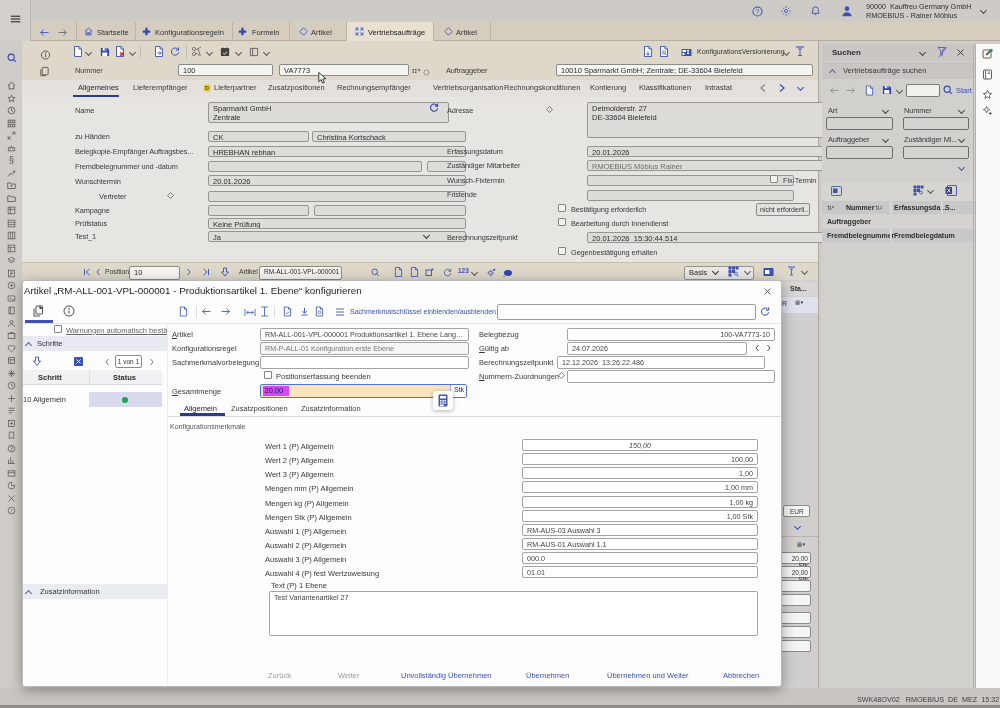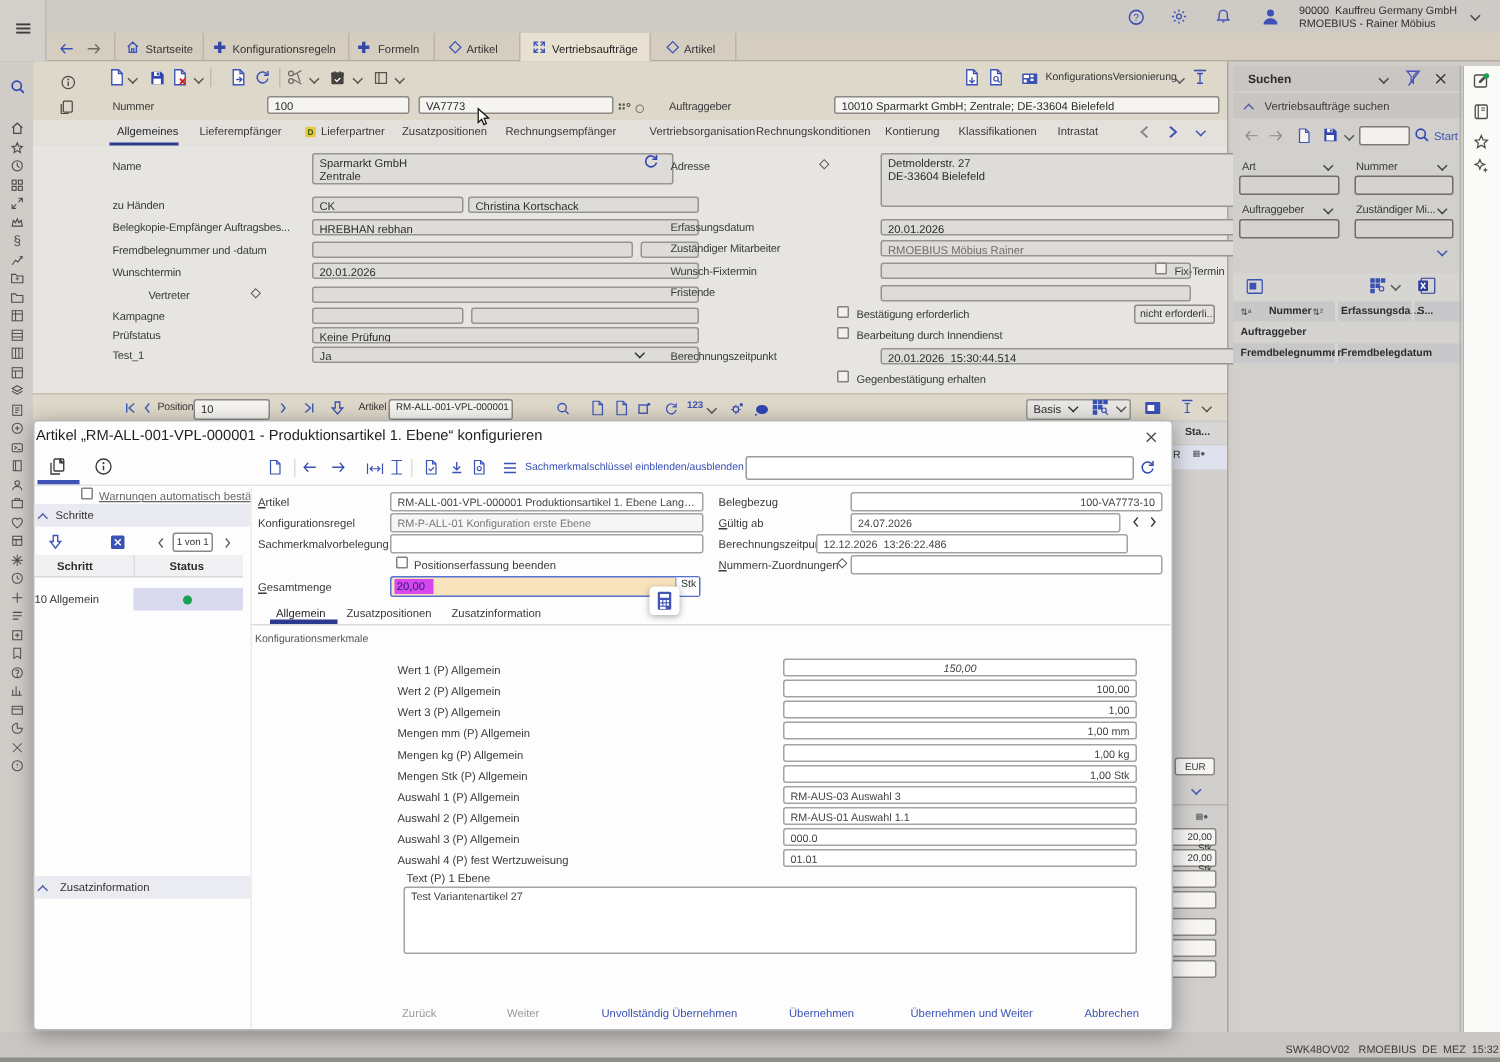--- a/index.html
+++ b/index.html
@@ -792,21 +792,21 @@
   <svg width="6" height="8" viewBox="0 0 8 16" style="left:754px;top:344px;">
       <path d="M7 2 L2 8 L7 14" stroke="#333" stroke-width="1.8" fill="none"></path>
     </svg>
   <svg width="6" height="8" viewBox="0 0 8 16" style="left:766px;top:344px;">
       <path d="M1 2 L6 8 L1 14" stroke="#333" stroke-width="1.8" fill="none"></path>
     </svg>
 
   <div class="tx" style="left:172px;top:358px;color:#3a3a3a;">Sachmerkmalvorbelegung</div>
   <div class="mfld" style="left:260px;top:356px;width:209px;height:13px;"></div>
   <div class="tx" style="left:479px;top:358px;color:#3a3a3a;">Berechnungszeitpunkt</div>
-  <div class="mfld" style="left:544px;top:356px;width:208px;height:13px;">12.12.2026&nbsp;&nbsp;13:26:22.486</div>
+  <div class="mfld" style="left:557px;top:356px;width:208px;height:13px;">12.12.2026&nbsp;&nbsp;13:26:22.486</div>
 
   <div class="cb" style="left:264px;top:371px;background:#fff;"></div>
   <div class="tx" style="left:276px;top:372px;color:#3a3a3a;">Positionserfassung beenden</div>
   <div class="tx" style="left:479px;top:372px;color:#3a3a3a;"><span style="text-decoration:underline;">N</span>ummern-Zuordnungen</div>
   <svg width="7" height="7" viewBox="0 0 14 14" style="left:558px;top:372px;">
       <path d="M7 1 L13 7 L7 13 L1 7 Z" fill="none" stroke="#55534f" stroke-width="1.4"></path>
     </svg>
   <div class="mfld" style="left:567px;top:370px;width:208px;height:13px;"></div>
 
   <div class="tx" style="left:172px;top:387px;color:#3a3a3a;"><span style="text-decoration:underline;">G</span>esamtmenge</div>

